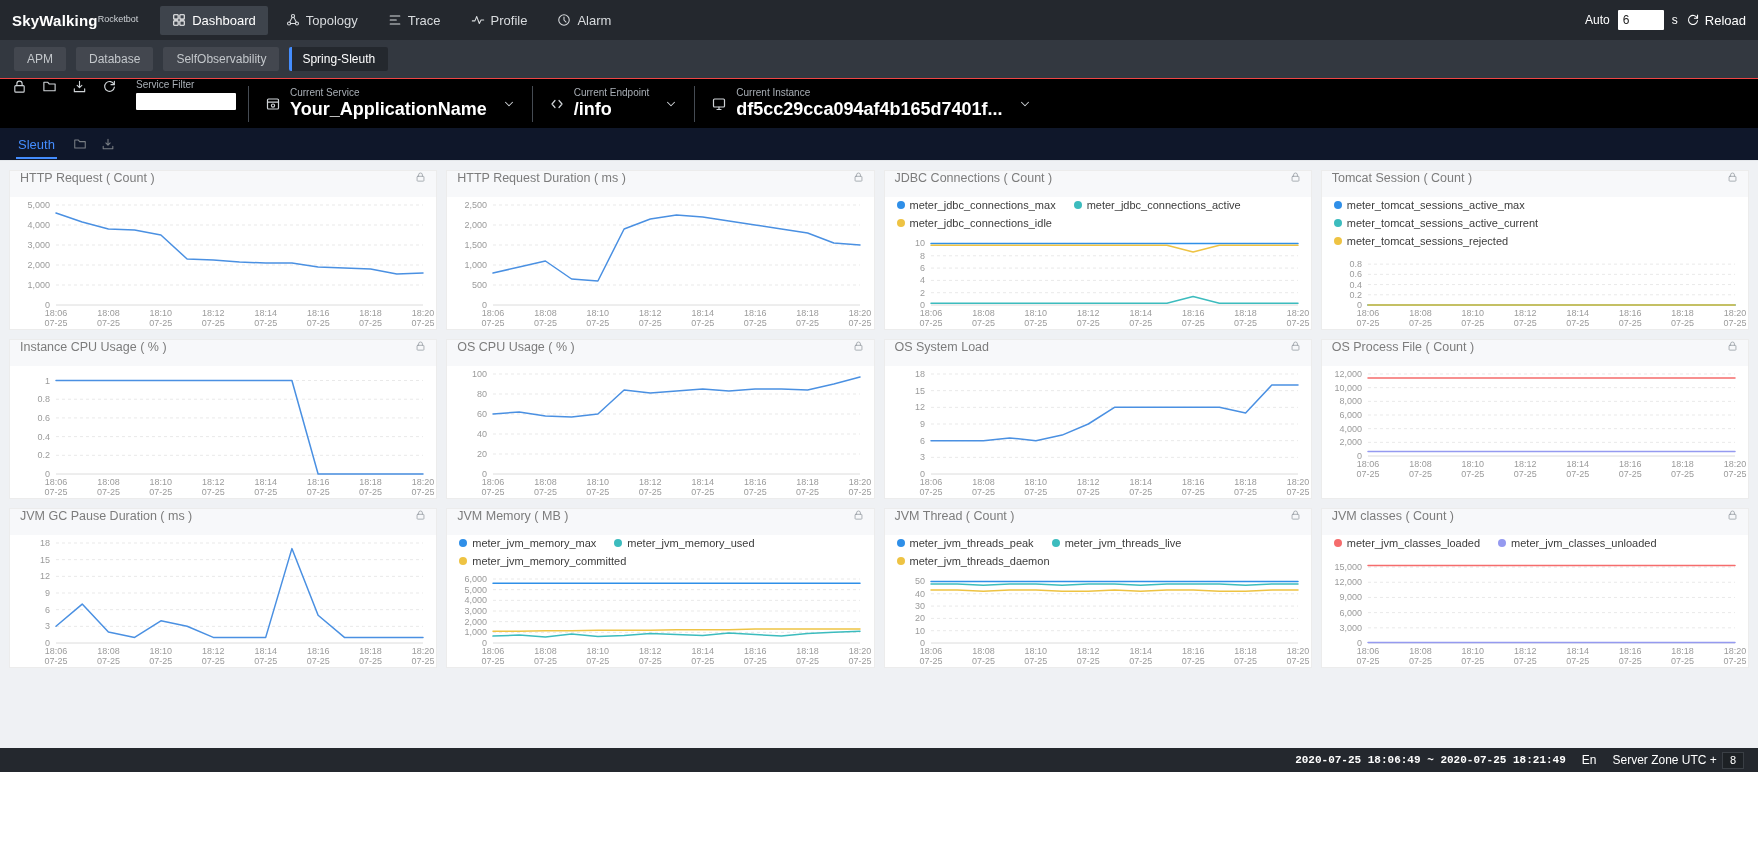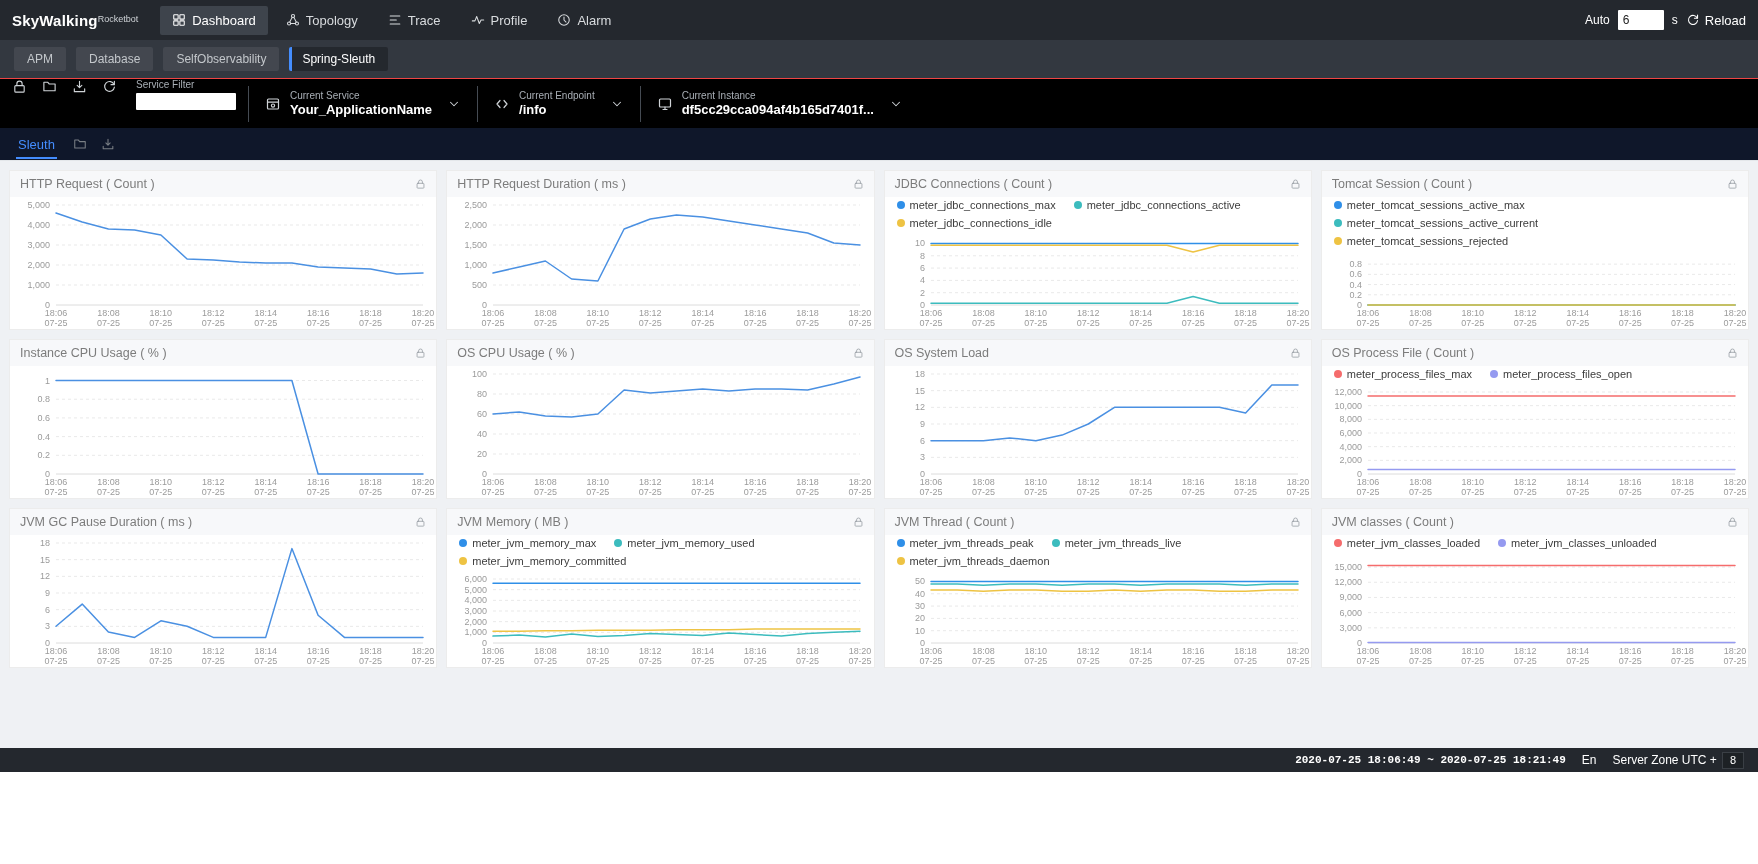--- a/index.html
+++ b/index.html
@@ -29,33 +29,33 @@
   .tool-icon{color:#cfd3d7;margin-right:15px;cursor:pointer}
   .tool-icon svg{width:15px;height:15px}
   .sf{display:flex;flex-direction:column;margin:0 12px 0 4px;gap:3px}
   .sf-label{font-size:10px;color:#a9afb6}
   .sf-input{width:100px;height:17px;border:none;border-radius:1px;background:#fff}
   .selector{display:flex;align-items:center;gap:9px;padding:0 16px;border-left:1px solid #454b53;height:36px;cursor:pointer}
   .sel-icon{color:#cfd3d7}
   .sel-icon svg{width:16px;height:16px}
   .sel-text{display:flex;flex-direction:column;line-height:1.2}
   .sel-label{font-size:10px;color:#a9afb6}
-  .sel-value{font-size:13px;color:#fff;font-weight:bold;white-space:nowrap}
+  .sel-value{font-size:18px;color:#fff;font-weight:bold;white-space:nowrap}
   .chev{color:#cfd3d7;margin-left:6px}
 
   
   .subtab{flex:0 0 33px;height:33px;background:#0f172a;border-bottom:1px solid #e4e7ea;display:flex;align-items:center;padding:0 16px;gap:16px}
   .subtab-item{font-size:13px;color:#448dfe;border-bottom:2px solid #448dfe;padding:7px 2px 5px;cursor:pointer}
   .subtab .icon{color:#7a7f85;cursor:pointer}
 
   
   .content{flex:1;background:#eff1f4;padding:9px;overflow:hidden}
   .grid{display:grid;grid-template-columns:repeat(4,1fr);gap:9px}
   .card{background:#fff;border:1px solid #ececec;height:160px;overflow:hidden}
-  .card-head{height:26px;display:flex;align-items:center;justify-content:space-between;padding:0 10px;background:#f7f8fa}
+  .card-head{height:26px;display:flex;align-items:flex-start;justify-content:space-between;padding:0 10px;background:#f7f8fa}
   .card-title{font-size:12.5px;color:#7c7c7c}
   .card-lock{color:#9aa0a6;cursor:pointer}
   .card-lock svg{width:11px;height:12px}
   .legend-row{display:flex;gap:18px;padding:2px 12px 0;height:18px;align-items:flex-start;overflow:hidden}
   .legend-item{display:flex;align-items:center;gap:5px;font-size:11px;color:#3c3c3c;cursor:pointer;white-space:nowrap}
   .legend-dot{width:8px;height:8px;border-radius:50%;flex:0 0 auto}
   svg text{font-family:"Liberation Sans",sans-serif}
 
   
   .footer{flex:0 0 24px;height:24px;background:#24282e;display:flex;align-items:center;justify-content:flex-end;gap:16px;padding:0 14px;color:#fff}
@@ -555,29 +555,20 @@
             <text x="413" y="129" text-anchor="middle" font-size="9" fill="#9b9b9b">07-25</text>
             <polyline points="46.0,74.7 72.2,74.7 98.4,74.7 124.6,71.9 150.9,74.7 177.1,69.1 203.3,58.0 229.5,41.3 255.7,41.3 281.9,41.3 308.1,41.3 334.4,41.3 360.6,46.9 386.8,19.1 413.0,19.1" fill="none" stroke="#4a90e2" stroke-width="1.5" stroke-linejoin="round" stroke-linecap="round"></polyline>
           </svg></div>
         <div class="card"><div class="card-head">
             <span class="card-title">OS Process File ( Count )</span>
             <span class="card-lock icon">
               <svg viewBox="0 0 16 16">
                 <rect x="3" y="7" width="10" height="7" rx="1"></rect>
                 <path d="M5.2 7 V5 a2.8 2.8 0 0 1 5.6 0 V7"></path>
               </svg>
-            </span>
-          </div><div class="legend-row">
-            <span class="legend-item">
-              <span class="legend-dot" style="background: rgb(245, 108, 108);"></span>
-              <span>meter_process_files_max</span>
-            </span>
-            <span class="legend-item">
-              <span class="legend-dot" style="background: rgb(149, 154, 240);"></span>
-              <span>meter_process_files_open</span>
             </span>
           </div><svg width="427" height="116">
             <line x1="46" y1="90" x2="413" y2="90" stroke="#dcdcdc" stroke-width="1"></line>
             <text x="40" y="93" text-anchor="end" font-size="9" fill="#9b9b9b">0</text>
             <line x1="46" y1="76.33333333333334" x2="413" y2="76.33333333333334" stroke="#e9e9e9" stroke-width="1" stroke-dasharray="3,3"></line>
             <text x="40" y="79.33333333333334" text-anchor="end" font-size="9" fill="#9b9b9b">2,000</text>
             <line x1="46" y1="62.66666666666667" x2="413" y2="62.66666666666667" stroke="#e9e9e9" stroke-width="1" stroke-dasharray="3,3"></line>
             <text x="40" y="65.66666666666667" text-anchor="end" font-size="9" fill="#9b9b9b">4,000</text>
             <line x1="46" y1="49" x2="413" y2="49" stroke="#e9e9e9" stroke-width="1" stroke-dasharray="3,3"></line>
             <text x="40" y="52" text-anchor="end" font-size="9" fill="#9b9b9b">6,000</text>

